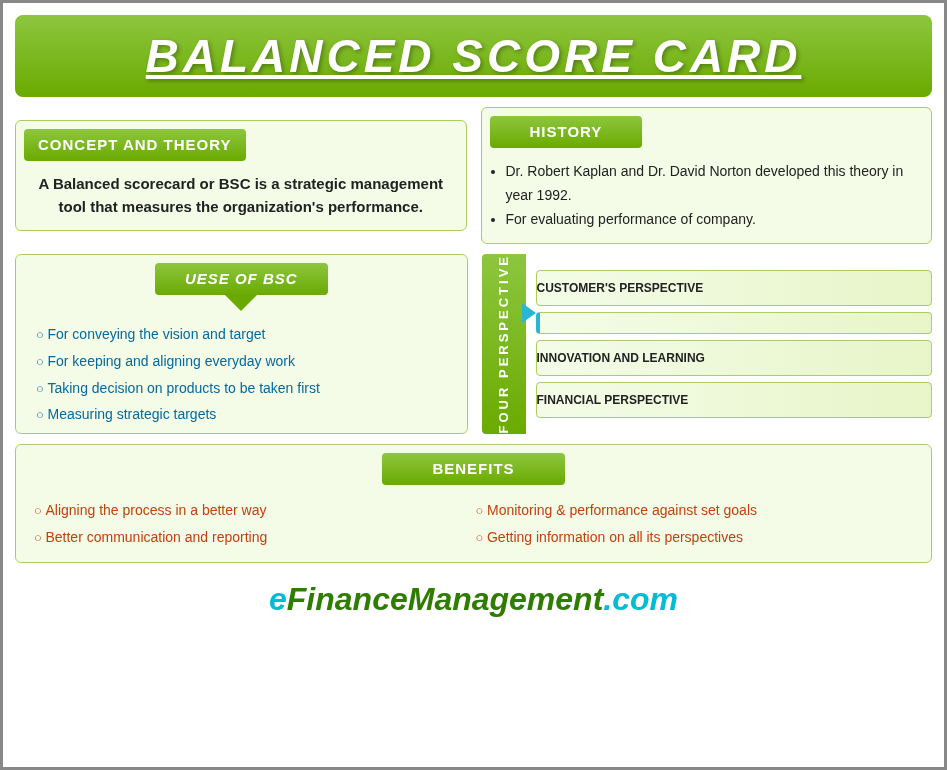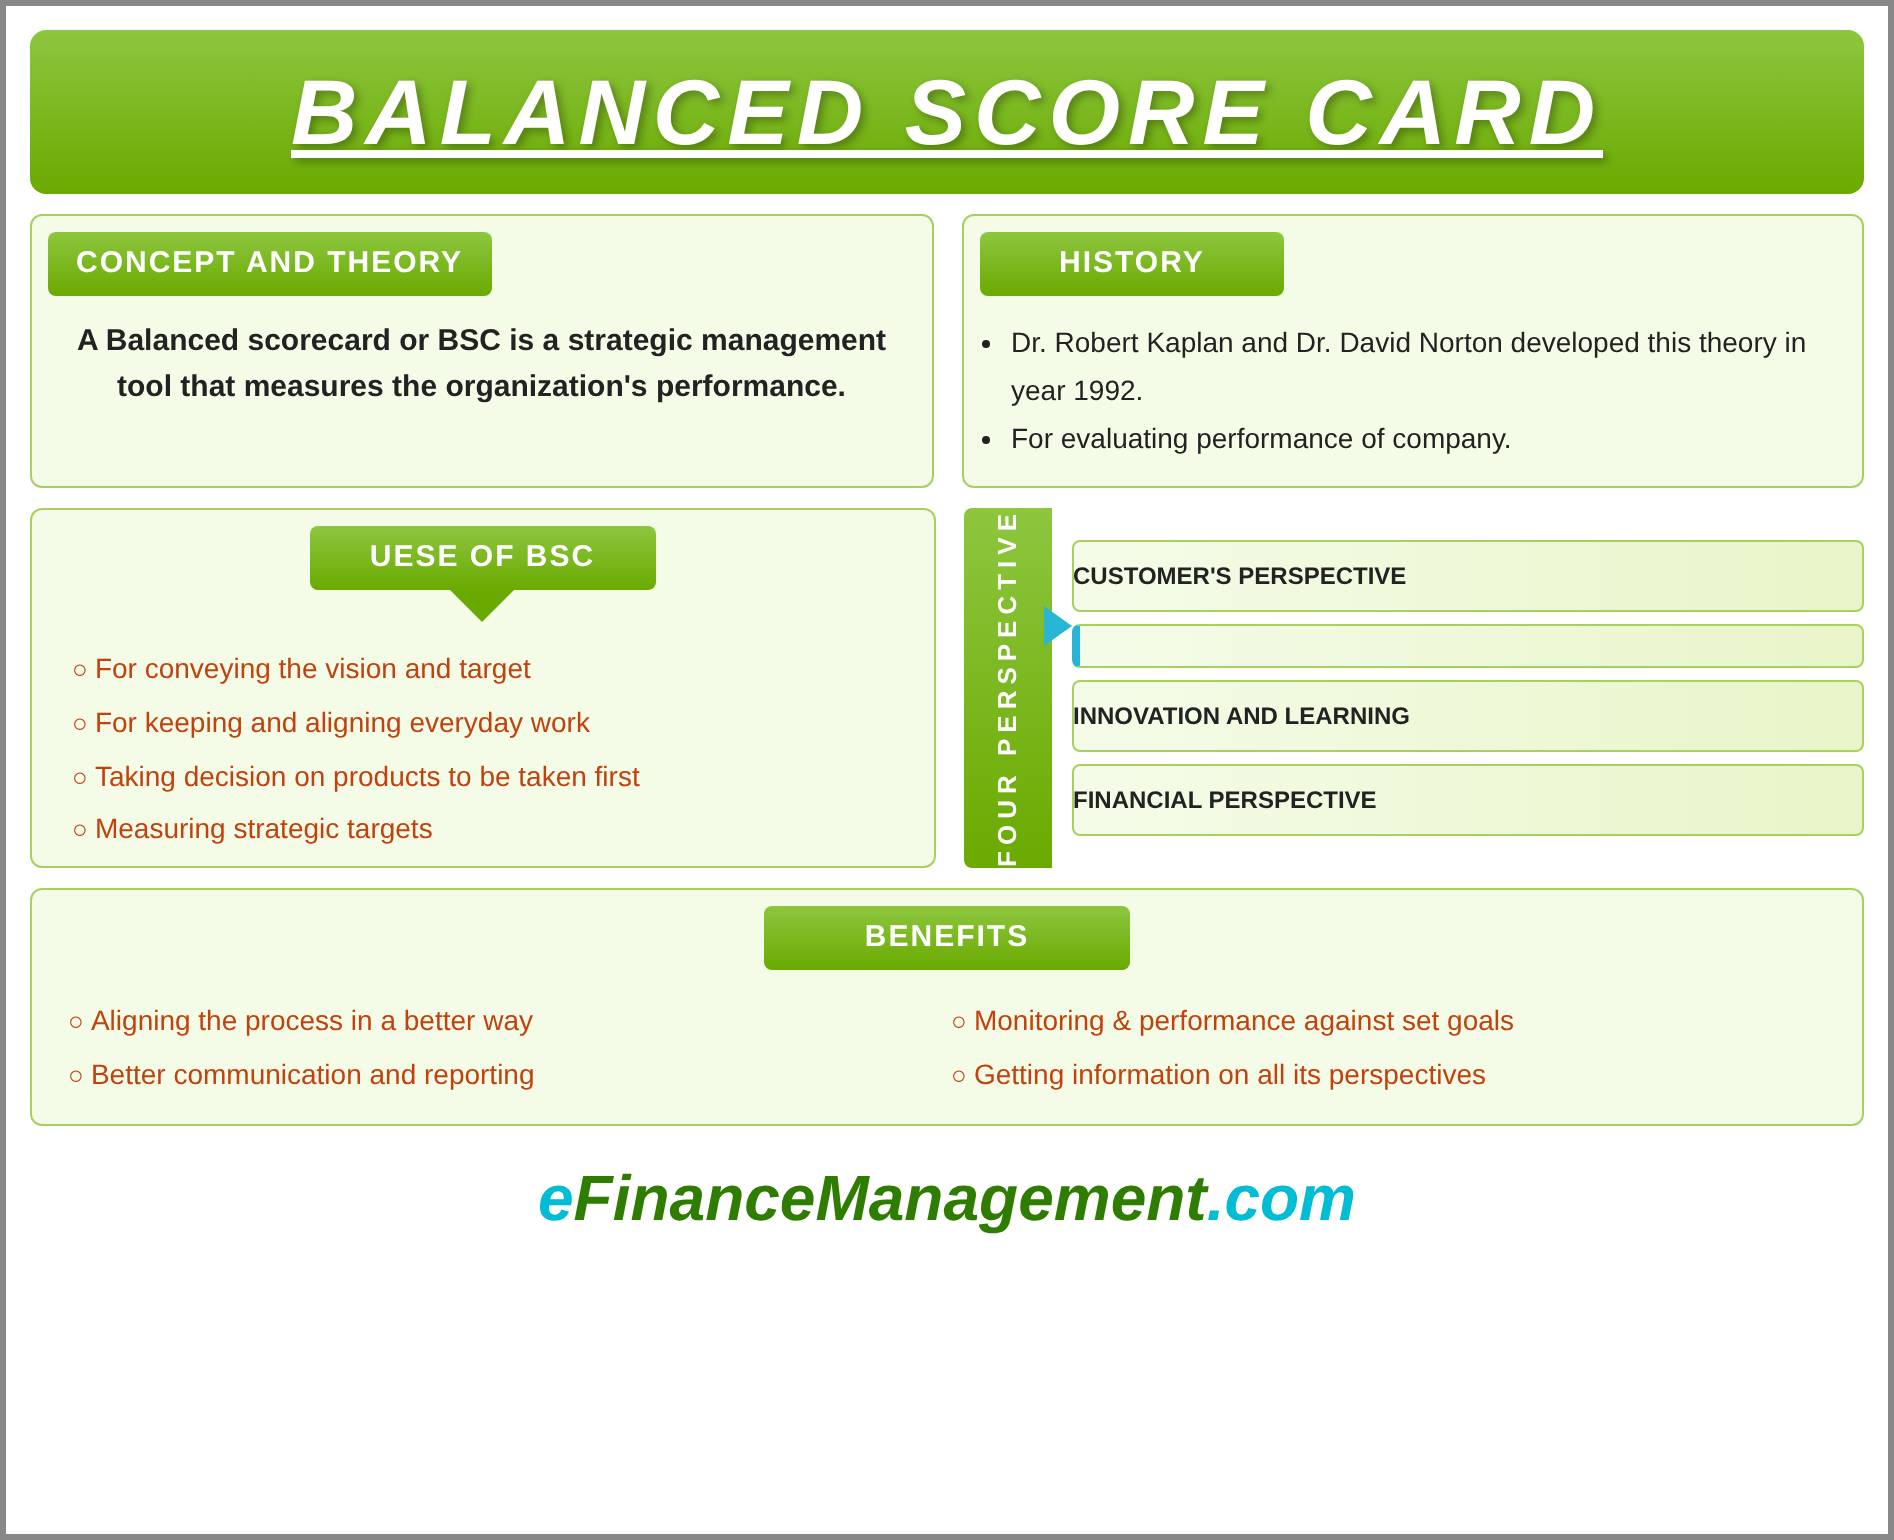--- a/index.html
+++ b/index.html
@@ -35,20 +35,21 @@
       color: white;
       text-shadow: 2px 2px 4px rgba(0,0,0,0.3);
       letter-spacing: 4px;
       text-decoration: underline;
       font-style: italic;
     }
     
     .top-section {
       display: flex;
       gap: 14px;
+      align-items: center;
     }
     .concept-box {
       flex: 1;
       background: #f4fce8;
       border: 1.5px solid #a8d060;
       border-radius: 6px;
       overflow: hidden;
     }
     .concept-header {
       background: linear-gradient(to bottom, #8dc63f, #6aaa00);
@@ -116,40 +117,41 @@
       display: flex;
       flex-direction: column;
       align-items: center;
     }
     .uese-header {
       background: linear-gradient(to bottom, #8dc63f, #6aaa00);
       padding: 7px 30px;
       border-radius: 4px;
       margin: 8px 0 0 0;
       text-align: left;
+      font-style: italic;
     }
     .uese-header span {
       color: white;
       font-weight: 700;
       font-size: 15px;
       letter-spacing: 1px;
     }
     
     .arrow-down {
       width: 0;
       height: 0;
       border-left: 16px solid transparent;
       border-right: 16px solid transparent;
       border-top: 16px solid #6aaa00;
       margin: 0 auto;
     }
     .uese-body {
       padding: 10px 16px 0 16px;
       font-size: 14px;
-      color: #c2410c;
+      color: #0369a1;
       line-height: 1.9;
       width: 100%;
     }
     .uese-body li {
       list-style: none;
       padding-left: 4px;
     }
     .uese-body li::before {
       content: "○  ";
       font-size: 13px;

